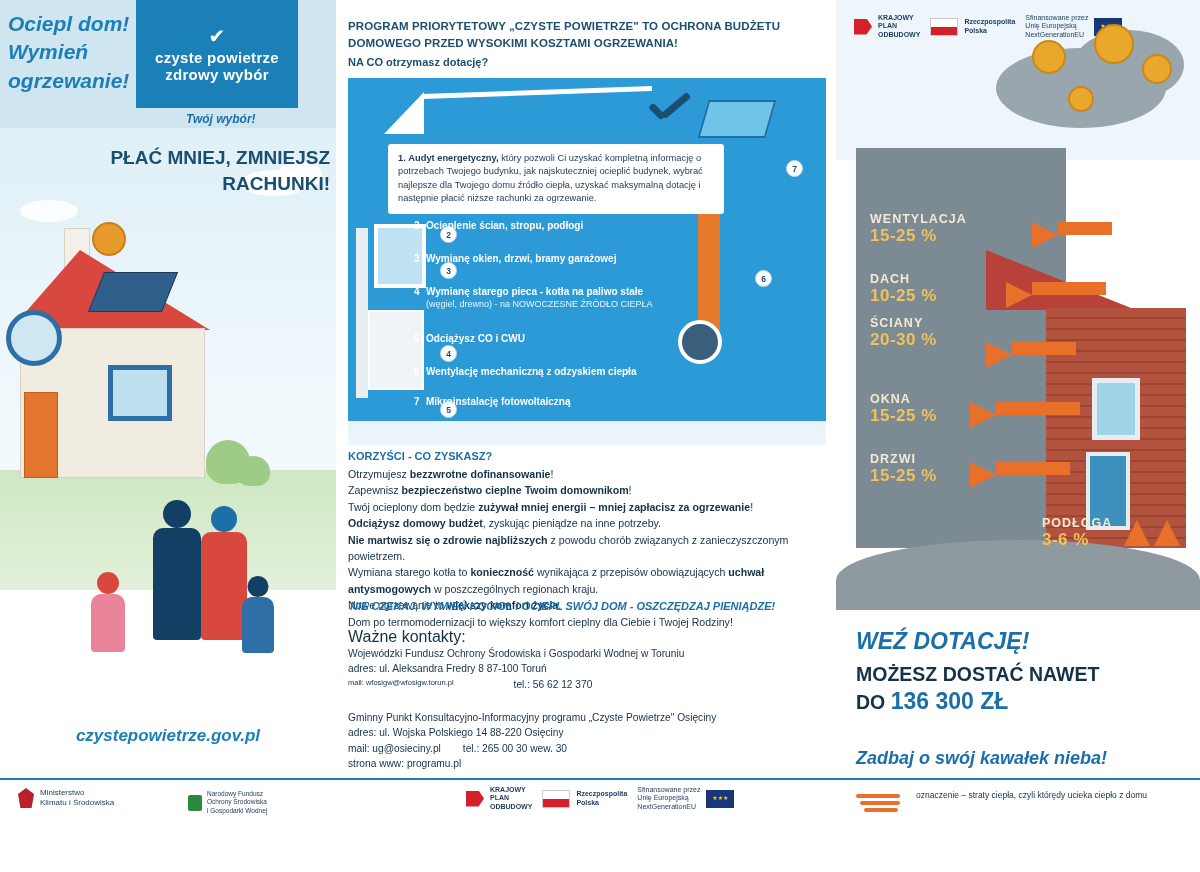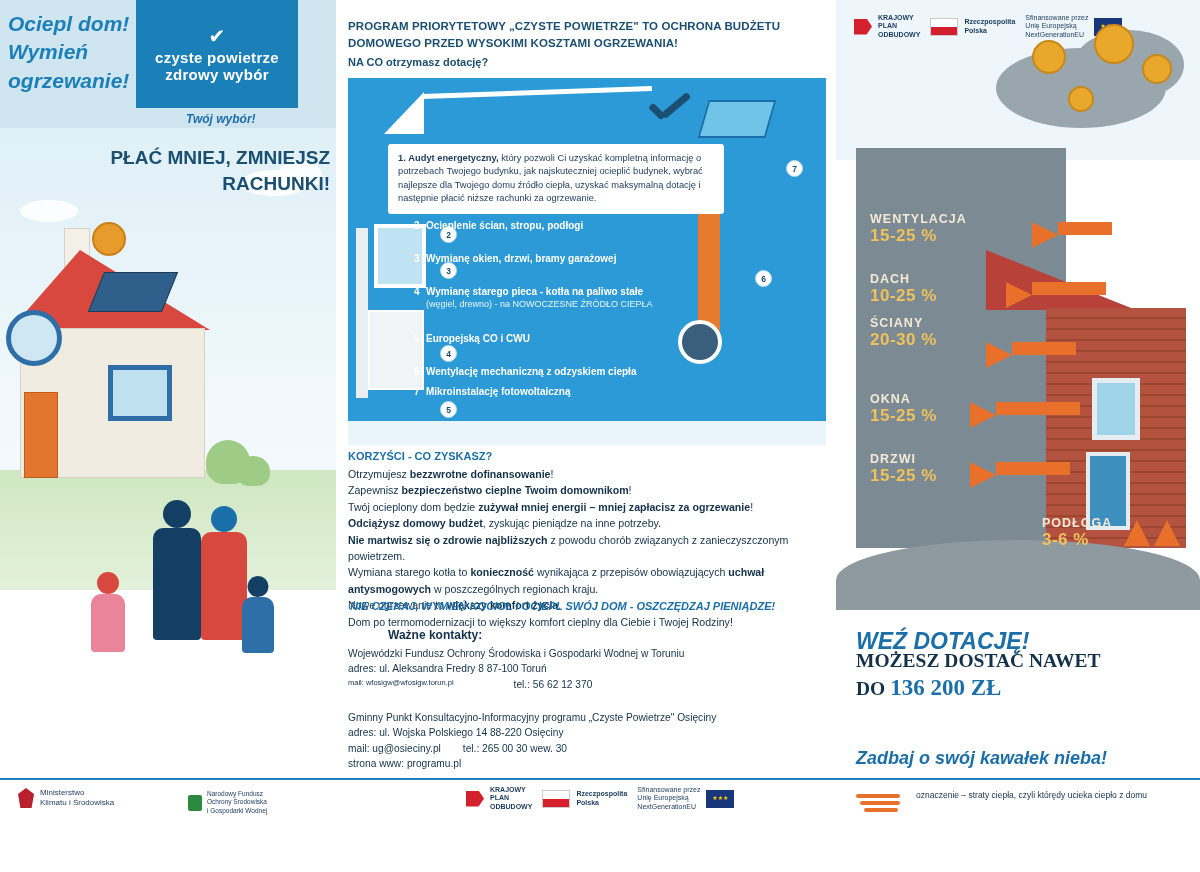--- a/index.html
+++ b/index.html
@@ -206,21 +206,21 @@
   .korzysci {
     position:absolute; left:12px; top:466px; width:478px;
     font-size:10.6px; line-height:1.55; color:#14314a;
   }
   .korzysci b { font-weight:bold; }
   .nie-czekaj {
     position:absolute; left:14px; top:600px; width:470px;
     color:#1b6fa8; font-style:italic; font-weight:bold; font-size:11px;
   }
   .wazne {
-    position:absolute; left:12px; top:628px; font-size:12px; font-weight:bold; color:#14314a;margin-left:40px;
+    position:absolute; left:12px; top:628px; font-size:16px; font-weight:normal; color:#14314a;
   }
   .contact {
     position:absolute; left:12px; width:478px; font-size:10.2px; line-height:1.5; color:#14314a;
   }
   .contact small { font-size:7.5px; }
   .center-footer-line {
     position:absolute; left:0; top:778px; width:500px; height:2px; background:#1b7fb8;
   }
   .kpo-logo { display:flex; align-items:center; gap:6px; font-size:7px; line-height:1.2; font-weight:bold; color:#1b3a5c; }
   .kpo-mark { width:18px; height:16px; background:#d4202c; clip-path:polygon(0 0,70% 0,100% 50%,70% 100%,0 100%); }
@@ -284,22 +284,22 @@
   }
   .coin {
     position:absolute; border-radius:50%; background:#e9a72c; border:2px solid #c9881a;
   }
   .podloga-wrap { position:absolute; left:206px; top:516px; color:#f3e9d6; }
   .wez {
     position:absolute; left:20px; top:628px; font-size:23px; font-weight:bold; color:#1b6fa8;
     font-style:italic;
   }
   .mozesz {
-    position:absolute; left:20px; top:648px; width:330px; font-size:19.5px; font-weight:bold;
-    color:#14314a; line-height:1.3;font-family:Liberation Serif, serif;
+    position:absolute; left:20px; top:662px; width:330px; font-size:19.5px; font-weight:bold;
+    color:#14314a; line-height:1.3;
   }
   .kwota { color:#1b6fa8; font-size:23px; }
   .zadbaj {
     position:absolute; left:20px; top:748px; font-size:18px; font-style:italic;
     font-weight:bold; color:#1b6fa8;
   }
   .right-footer-line {
     position:absolute; left:0; top:778px; width:364px; height:2px; background:#1b7fb8;
   }
   .legend {
@@ -364,20 +364,21 @@
       <div class="fig" style="left:88px; top:572px; width:40px; height:80px;">
         <div class="head" style="top:0; width:22px; height:22px; background:#d8483e;"></div>
         <div class="body" style="top:22px; width:34px; height:58px; background:#e9849a;"></div>
       </div>
       <div class="fig" style="left:238px; top:576px; width:40px; height:76px;">
         <div class="head" style="top:0; width:21px; height:21px; background:#123f63;"></div>
         <div class="body" style="top:21px; width:32px; height:56px; background:#2f6fa8;"></div>
       </div>
     </div>
 
+    <div class="czystepowietrze-url">czystepowietrze.gov.pl</div>
     <div class="left-footer-line"></div>
 
     <div class="min-logo">
       <div class="eagle"></div>
       <div>
         <div>Ministerstwo</div>
         <div>Klimatu i Środowiska</div>
       </div>
     </div>
 
@@ -427,26 +428,26 @@
         <span class="bb-num-inline">2</span><span>Ocieplenie ścian, stropu, podłogi</span>
       </div>
       <div class="bb-item" style="top:175px;">
         <span class="bb-num-inline">3</span><span>Wymianę okien, drzwi, bramy garażowej</span>
       </div>
       <div class="bb-item" style="top:208px;">
         <span class="bb-num-inline">4</span><span>Wymianę starego pieca - kotła na paliwo stałe</span>
         <span class="sub" style="margin-left:12px;">(węgiel, drewno) - na NOWOCZESNE ŹRÓDŁO CIEPŁA</span>
       </div>
       <div class="bb-item" style="top:255px;">
-        <span class="bb-num-inline">5</span><span>Europejską CO i CWU</span>
+        <span class="bb-num-inline">5</span><span>Odciążysz CO i CWU</span>
       </div>
       <div class="bb-item" style="top:288px;">
         <span class="bb-num-inline">6</span><span>Wentylację mechaniczną z odzyskiem ciepła</span>
       </div>
-      <div class="bb-item" style="top:308px;">
+      <div class="bb-item" style="top:318px;">
         <span class="bb-num-inline">7</span><span>Mikroinstalację fotowoltaiczną</span>
       </div>
 
       <div class="bb-bottom-strip"></div>
     </div>
 
     <div class="korzysci-title">KORZYŚCI - CO ZYSKASZ?</div>
     <div class="korzysci">
       <div>
         <span>Otrzymujesz </span><b>bezzwrotne dofinansowanie</b><span>!</span>
@@ -609,21 +610,21 @@
         <div class="loss-val">3-6 %</div>
       </div>
       <div class="arrow" style="left:288px; top:520px; transform:rotate(90deg); border-right-color:#e8702a;"></div>
       <div class="arrow" style="left:318px; top:520px; transform:rotate(90deg); border-right-color:#e8702a;"></div>
     </div>
 
     <div class="wez">WEŹ DOTACJĘ!</div>
     <div class="mozesz">
       <div>MOŻESZ DOSTAĆ NAWET</div>
       <div>
-        <span>DO </span><span class="kwota">136 200 ZŁ</span>
+        <span>DO </span><span class="kwota">136 300 ZŁ</span>
       </div>
     </div>
     <div class="zadbaj">Zadbaj o swój kawałek nieba!</div>
 
     <div class="right-footer-line"></div>
     <div class="legend-wave">
       <div class="wave-bar" style="left:0; top:2px; width:44px;"></div>
       <div class="wave-bar" style="left:4px; top:9px; width:40px;"></div>
       <div class="wave-bar" style="left:8px; top:16px; width:34px;"></div>
     </div>

